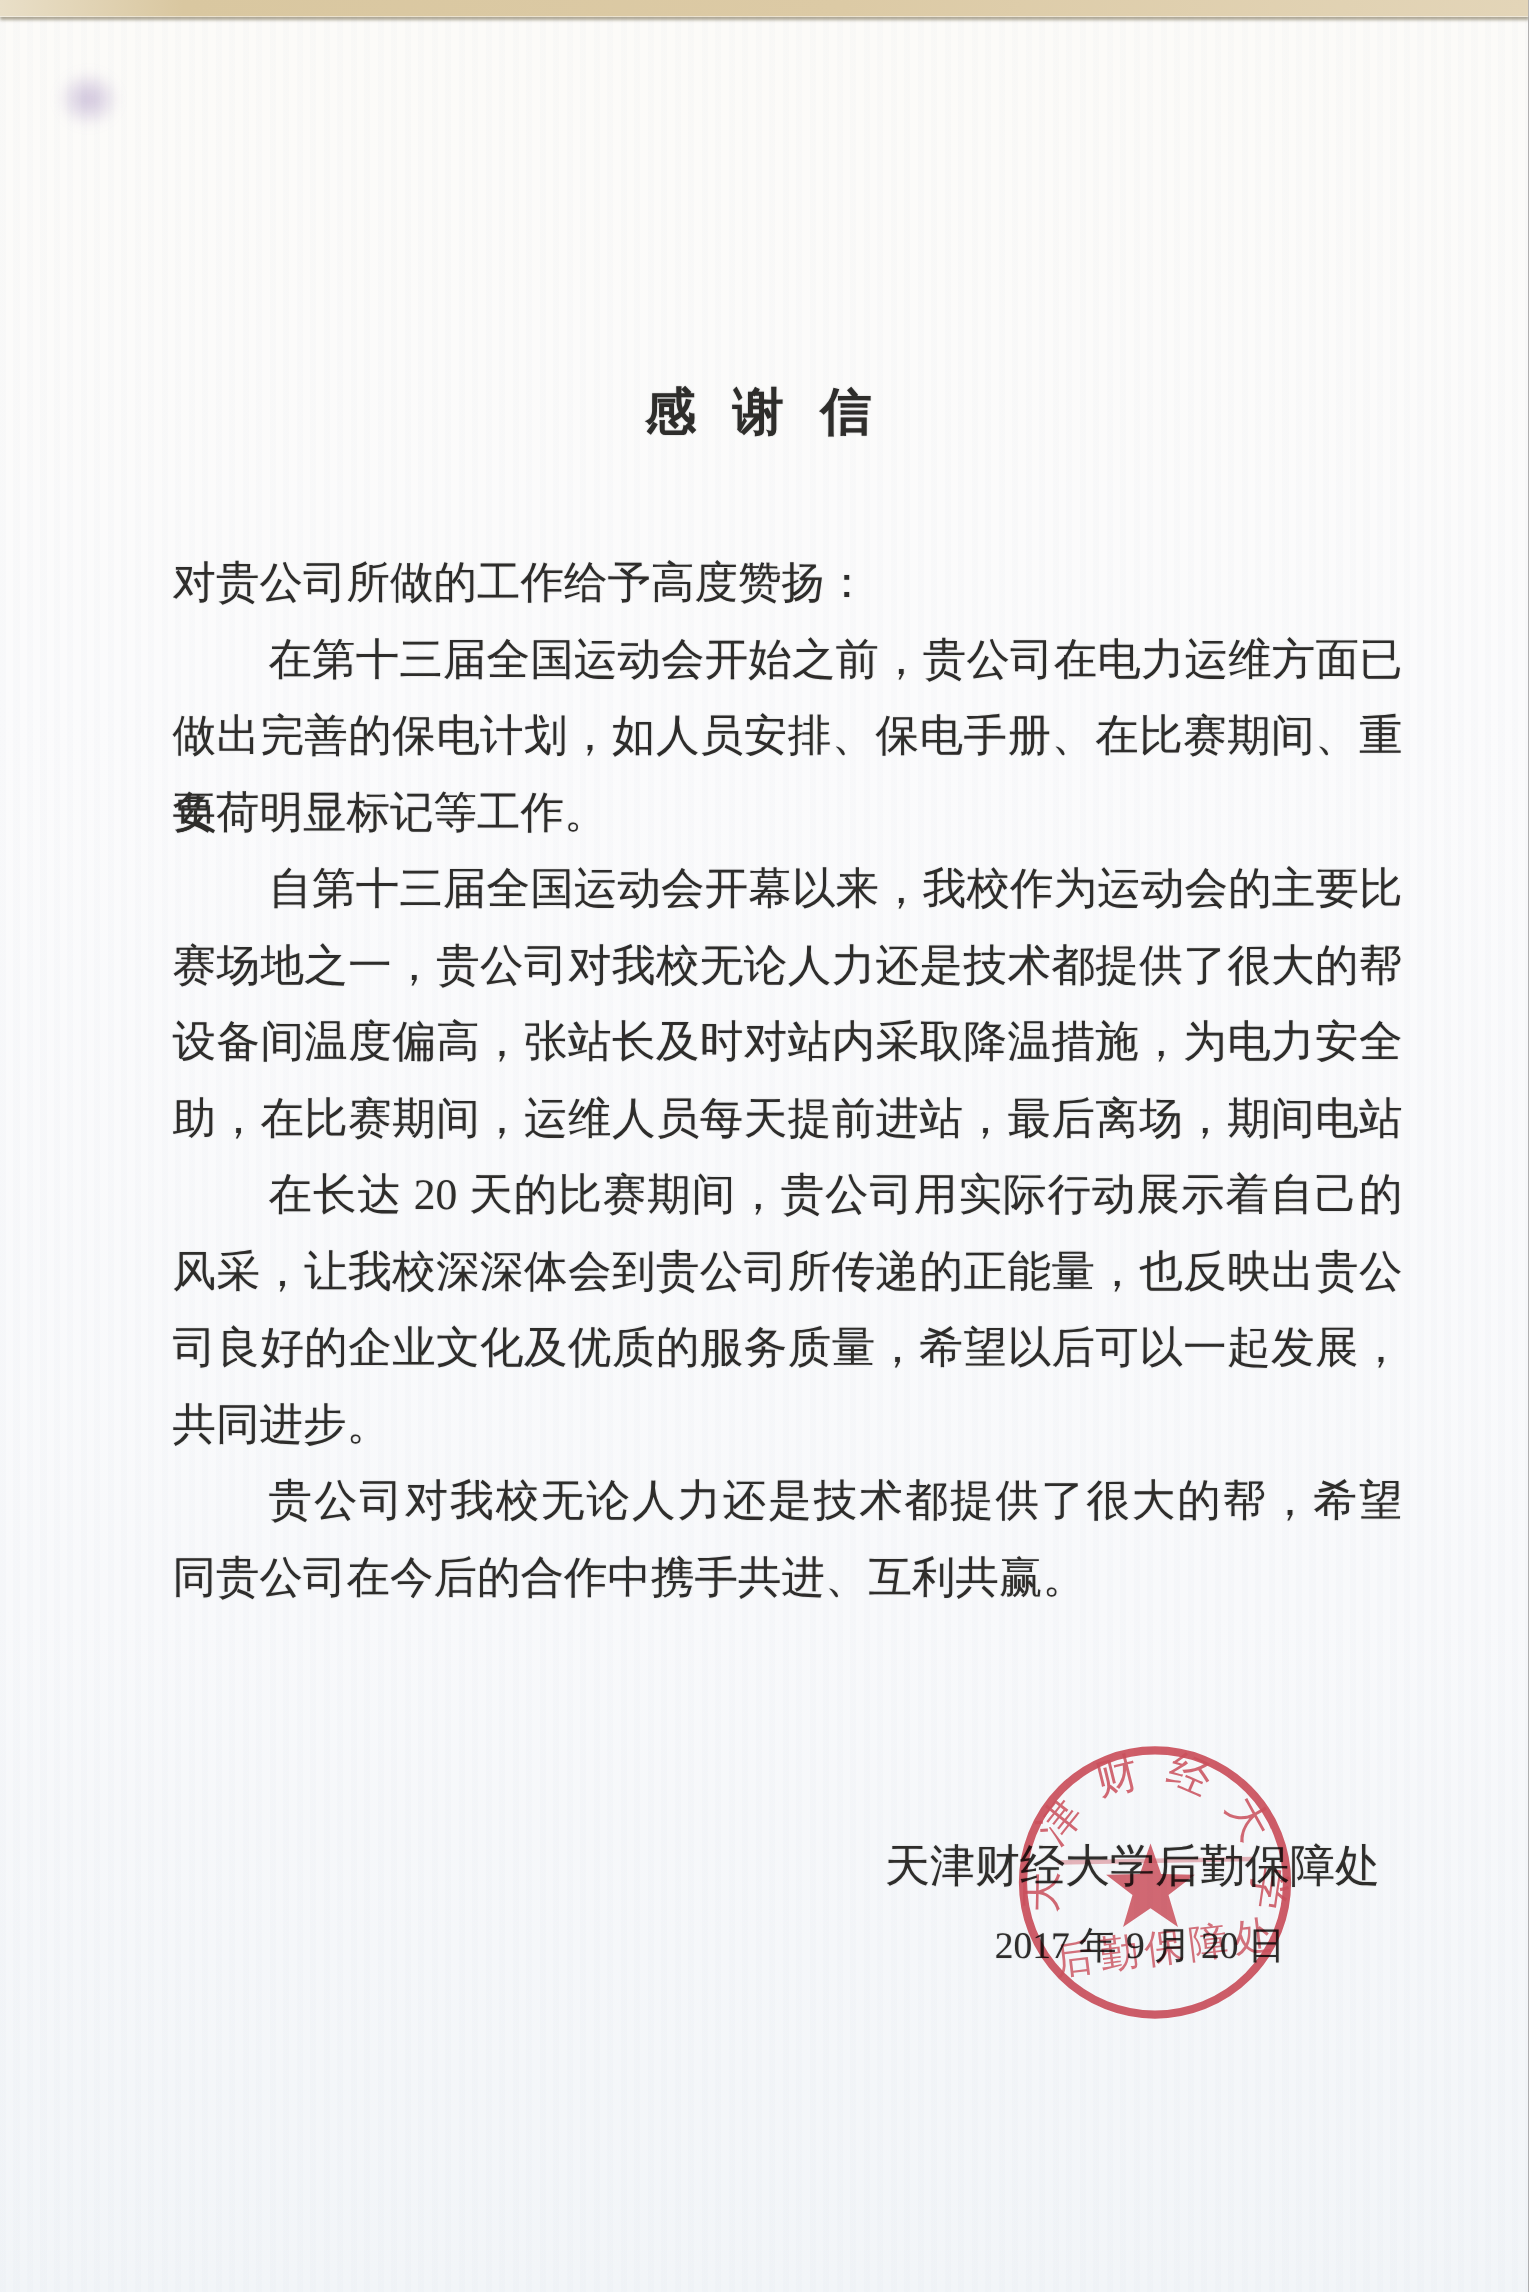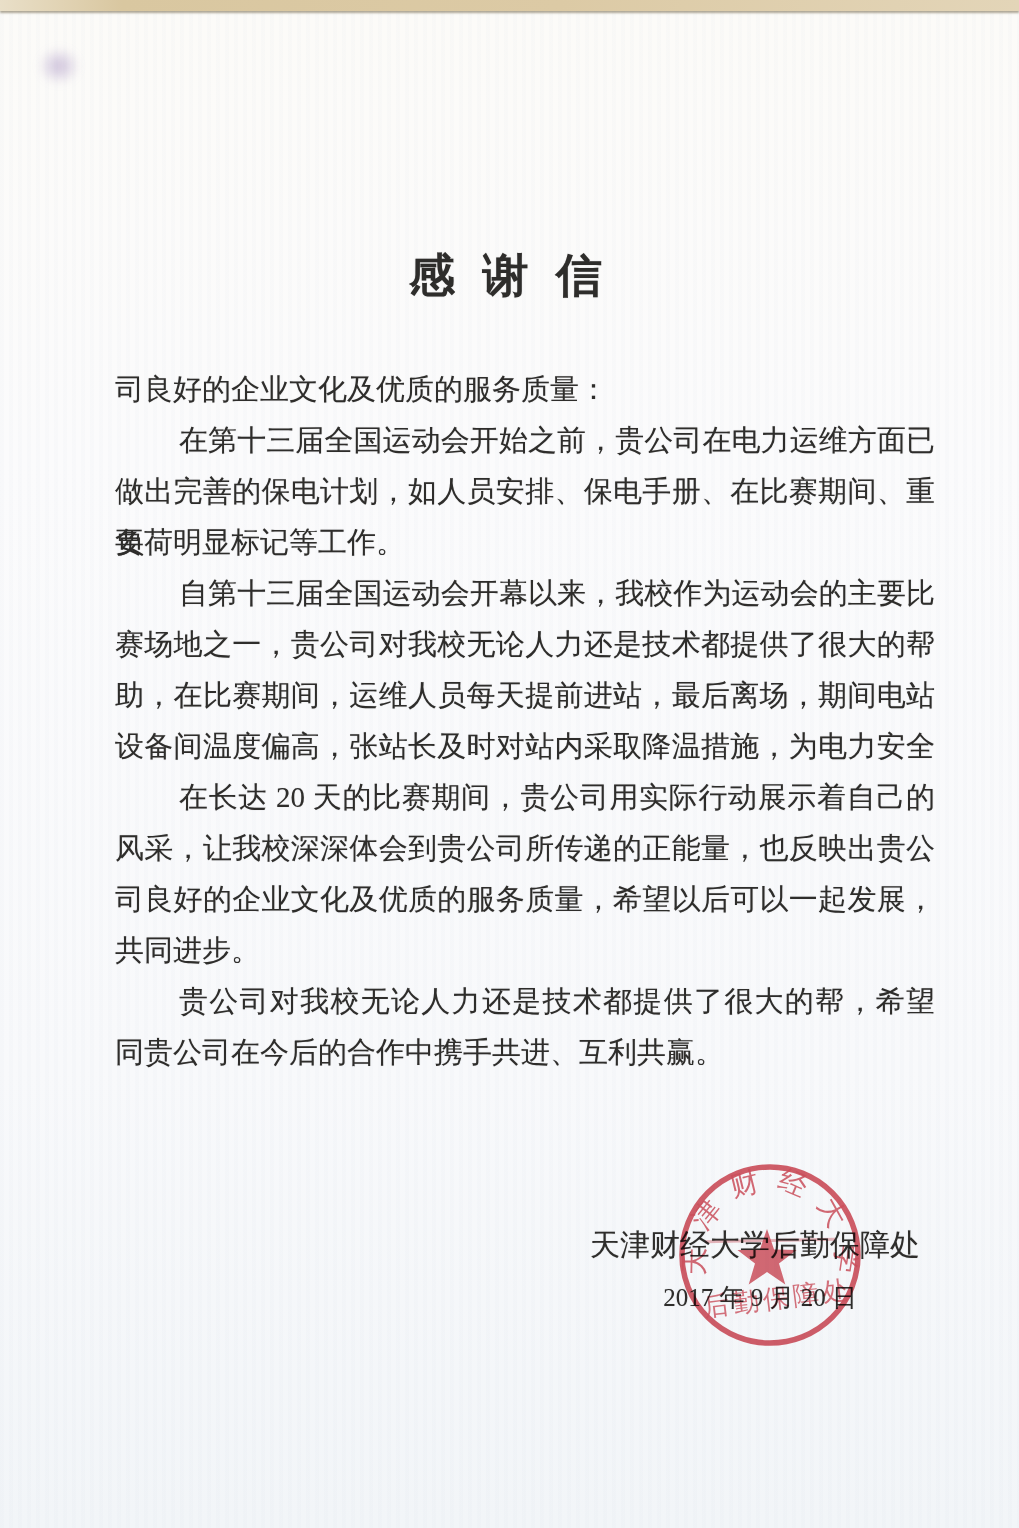--- a/index.html
+++ b/index.html
@@ -7,21 +7,21 @@
     background:linear-gradient(180deg,#fcfbf8 0%,#fbfbfc 30%,#f8f9fb 70%,#f2f5f8 100%);
     font-family:"Liberation Serif","DejaVu Serif",serif;color:#2e2d2b;}
   .paper-texture{position:absolute;inset:0;pointer-events:none;
     background:repeating-linear-gradient(90deg,rgba(190,200,215,0.05) 0 4px,rgba(255,255,255,0) 4px 9px);}
   .top-strip{position:absolute;left:0;top:0;width:1019px;height:11px;
     background:linear-gradient(90deg,#e9dfc8 0%,#d9c7a0 12%,#dccaa5 55%,#e3d5b8 100%);
     box-shadow:0 2px 2px rgba(110,98,70,0.55);}
   .smudge{position:absolute;left:30px;top:40px;width:58px;height:52px;filter:blur(4px);
     background:radial-gradient(closest-side,rgba(128,96,168,0.38),rgba(128,96,168,0) 72%);}
   .title{position:absolute;left:0;top:252px;width:1019px;margin:0;text-align:center;
-    font-size:46px;font-weight:bold;letter-spacing:8px;line-height:48px;
+    font-size:34px;font-weight:bold;letter-spacing:8px;line-height:48px;
     text-shadow:0 0 1px rgba(40,40,40,0.35);}
   .body-block{position:absolute;left:115px;top:364px;width:820px;}
   .line{height:51px;line-height:51px;font-size:29px;white-space:nowrap;
     text-shadow:0 0 1px rgba(55,55,55,0.30);}
   .line.stretch{white-space:normal;text-align:justify;text-align-last:justify;text-justify:inter-character;}
   .line.indent{padding-left:64px;}
   .signature{position:absolute;right:99px;top:1224px;width:500px;height:42px;line-height:42px;
     text-align:right;font-size:30px;text-shadow:0 0 1px rgba(55,55,55,0.30);}
   .date{position:absolute;right:89px;top:1277px;width:340px;height:42px;line-height:42px;
     text-align:center;font-size:25px;text-shadow:0 0 1px rgba(55,55,55,0.30);}
@@ -33,29 +33,29 @@
 <body>
 
 <div class="canvas">
   <div class="paper-texture"></div>
   <div class="top-strip"></div>
   <div class="smudge"></div>
 
   <h1 class="title">感 谢 信</h1>
 
   <div class="body-block">
-    <div class="line">司良好的企业文化及优质的服务质量：</div>
+    <div class="line">对贵公司所做的工作给予高度赞扬：</div>
     <div id="paragraphs">
         <div class="line indent stretch">在第十三届全国运动会开始之前，贵公司在电力运维方面已</div>
         <div class="line stretch">做出完善的保电计划，如人员安排、保电手册、在比赛期间、重要</div>
         <div class="line">负荷明显标记等工作。</div>
         <div class="line indent stretch">自第十三届全国运动会开幕以来，我校作为运动会的主要比</div>
         <div class="line stretch">赛场地之一，贵公司对我校无论人力还是技术都提供了很大的帮</div>
+        <div class="line stretch">设备间温度偏高，张站长及时对站内采取降温措施，为电力安全</div>
         <div class="line stretch">助，在比赛期间，运维人员每天提前进站，最后离场，期间电站</div>
-        <div class="line stretch">设备间温度偏高，张站长及时对站内采取降温措施，为电力安全</div>
         <div class="line indent stretch">在长达 20 天的比赛期间，贵公司用实际行动展示着自己的</div>
         <div class="line stretch">风采，让我校深深体会到贵公司所传递的正能量，也反映出贵公</div>
         <div class="line stretch">司良好的企业文化及优质的服务质量，希望以后可以一起发展，</div>
         <div class="line">共同进步。</div>
         <div class="line indent stretch">贵公司对我校无论人力还是技术都提供了很大的帮，希望</div>
         <div class="line">同贵公司在今后的合作中携手共进、互利共赢。</div>
       </div>
   </div>
 
   <div class="signature">天津财经大学后勤保障处</div>

